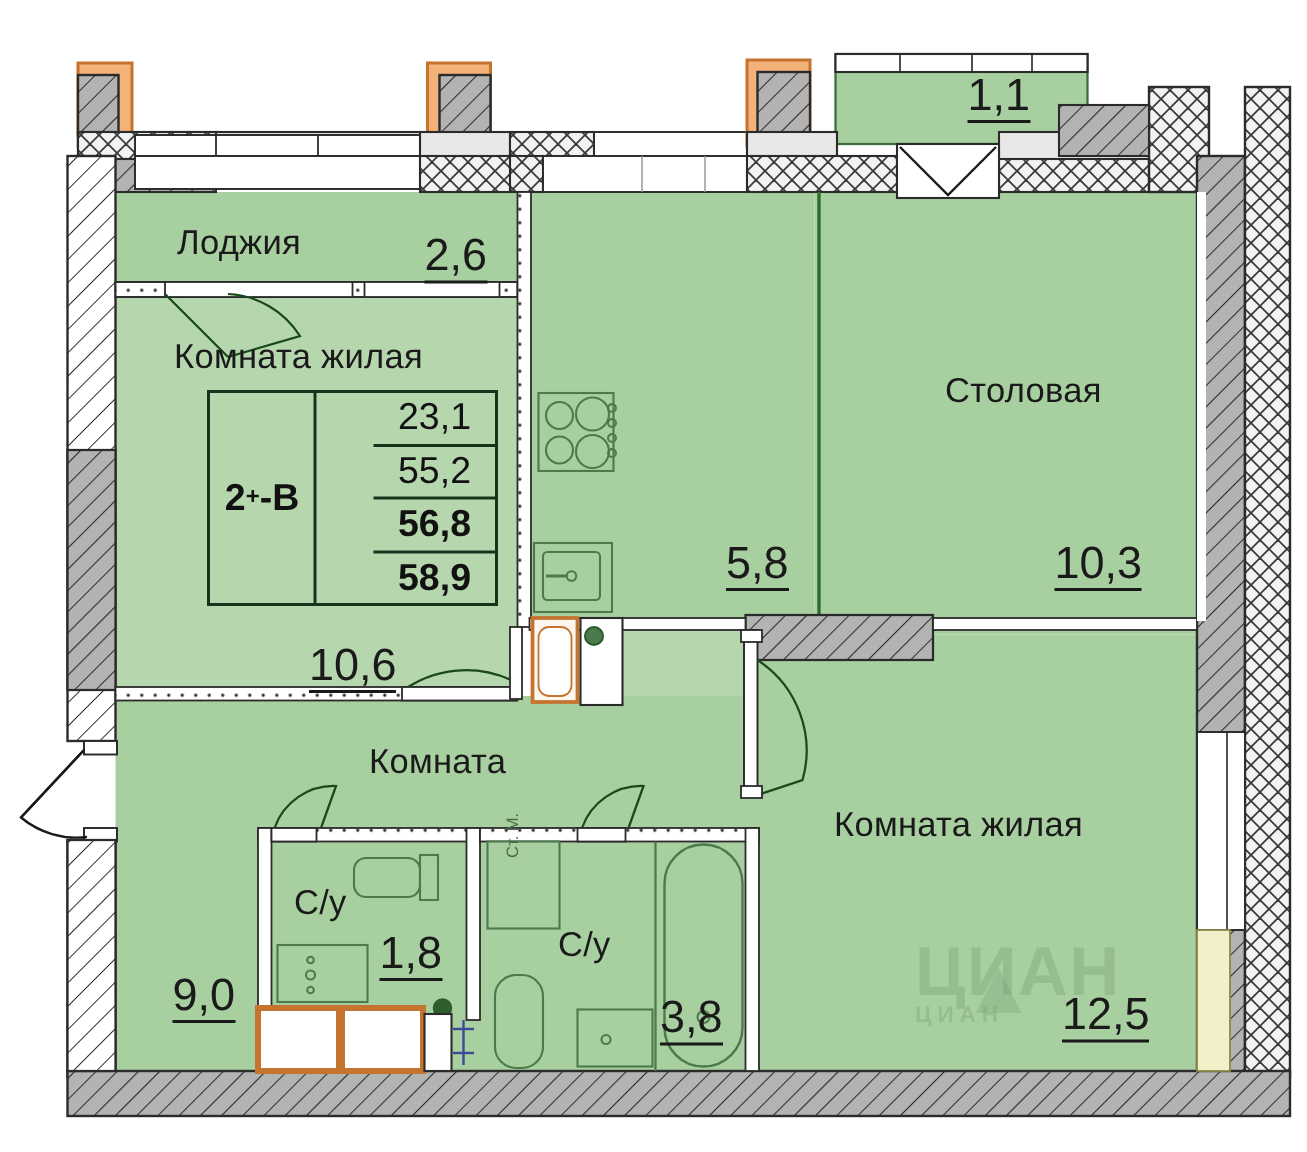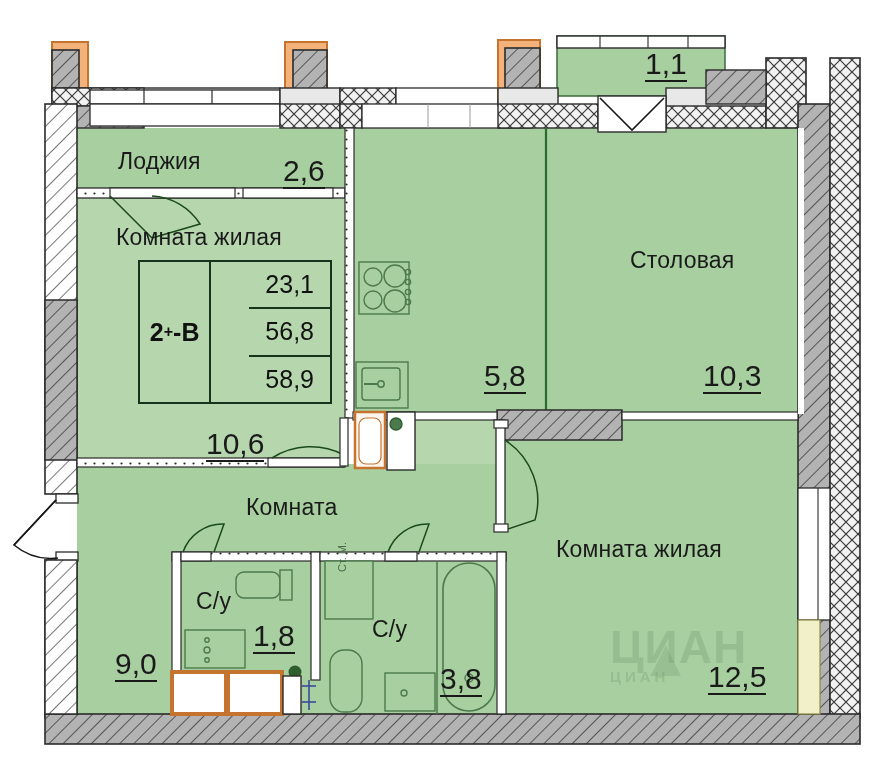--- a/index.html
+++ b/index.html
@@ -8,21 +8,21 @@
   svg{position:absolute;left:0;top:0;}
   .lbl{position:absolute;color:#1a1a1a;font-family:"Liberation Sans", sans-serif;white-space:nowrap;}
   .room-name{font-size:23px;font-weight:400;letter-spacing:0.2px;}
   .room-area{font-size:30px;font-weight:400;border-bottom:2px solid #1a1a1a;padding-bottom:0px;line-height:1.05;}
   .fix-lbl{font-size:11px;color:#4c6b4c;}
   .tbl{position:absolute;border:2px solid #18331c;display:flex;background:transparent;}
   .tbl-left{display:flex;align-items:center;justify-content:center;width:86px;font-size:25px;font-weight:700;color:#111;}
   .tbl-right{display:flex;flex-direction:column;border-left:2px solid #18331c;width:100px;padding-left:38px;}
   .tbl-cell{flex:1;display:flex;align-items:center;justify-content:center;font-size:25px;color:#111;border-bottom:2px solid #18331c;}
   .tbl-cell:last-child{border-bottom:none;}
-  .tbl-cell.bold{font-weight:400;}
+  .tbl-cell.bold{font-weight:700;}
   .sup{font-size:16px;vertical-align:super;}
   #watermark{position:absolute;left:610px;top:620px;font-size:46px;color:rgba(110,150,110,0.30);font-weight:700;letter-spacing:1px;pointer-events:none;}
   #watermark .wm-sub{display:block;font-size:15px;letter-spacing:4px;margin-top:-6px;}
   #wm-icon{position:absolute;left:640px;top:628px;font-size:52px;color:rgba(110,150,110,0.28);}
 </style>
 </head>
 <body>
 
 <div id="plan-root">
 
@@ -266,20 +266,21 @@
   <div class="lbl fix-lbl" style="left:336px;top:572px;transform:rotate(-90deg);transform-origin:left top;">Ст. М.</div>
 
   <div class="tbl" style="left:138px;top:260px;width:190px;height:140px;">
     <div class="tbl-left">
       <span>2</span>
         <span class="sup">+</span>
         <span>-В</span>
     </div>
     <div class="tbl-right">
       <div class="tbl-cell">23,1</div>
+      <div class="tbl-cell">55,2</div>
       <div class="tbl-cell bold">56,8</div>
       <div class="tbl-cell bold">58,9</div>
     </div>
   </div>
 
   <div id="wm-icon">▲</div>
   <div id="watermark">
     <span>ЦИАН</span>
     <span class="wm-sub">ЦИАН</span>
   </div>

